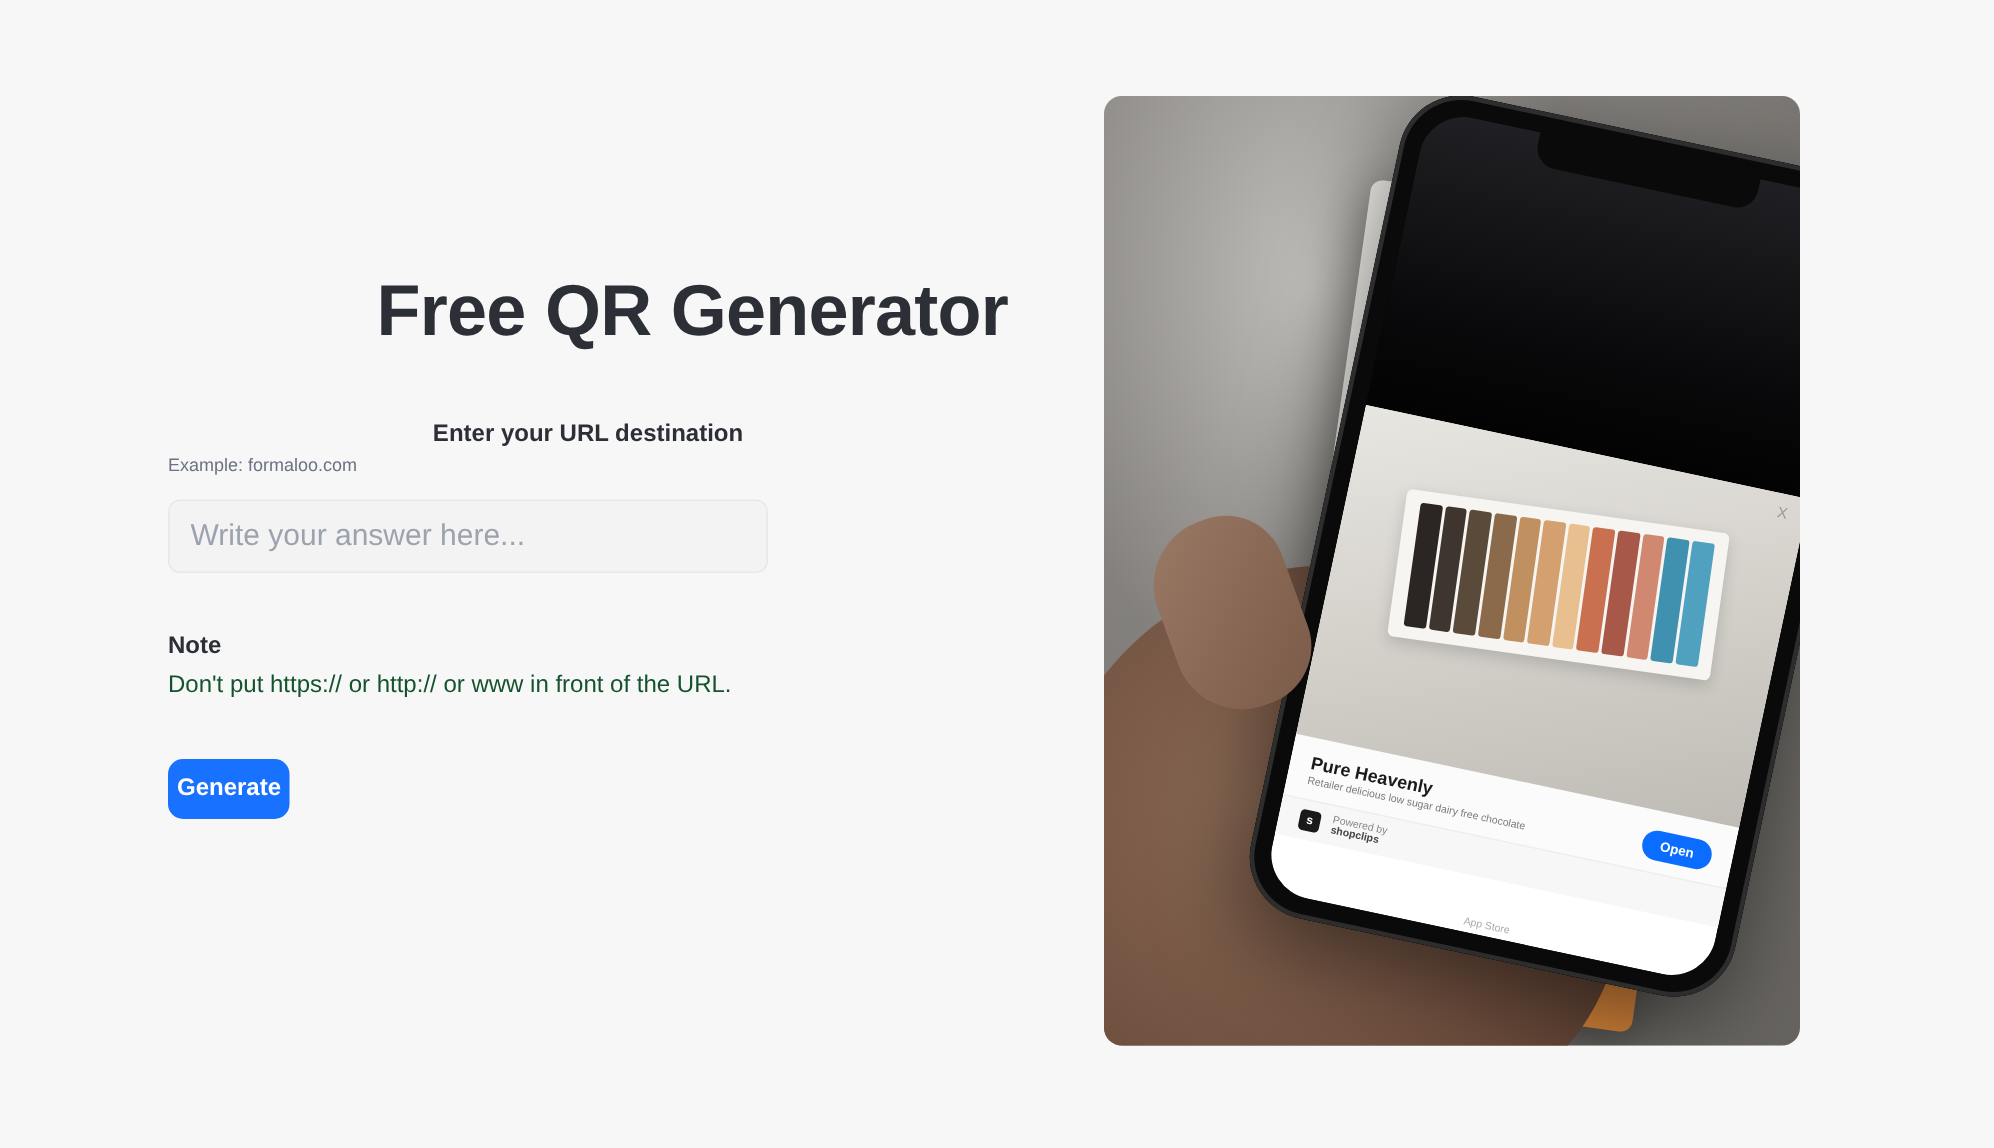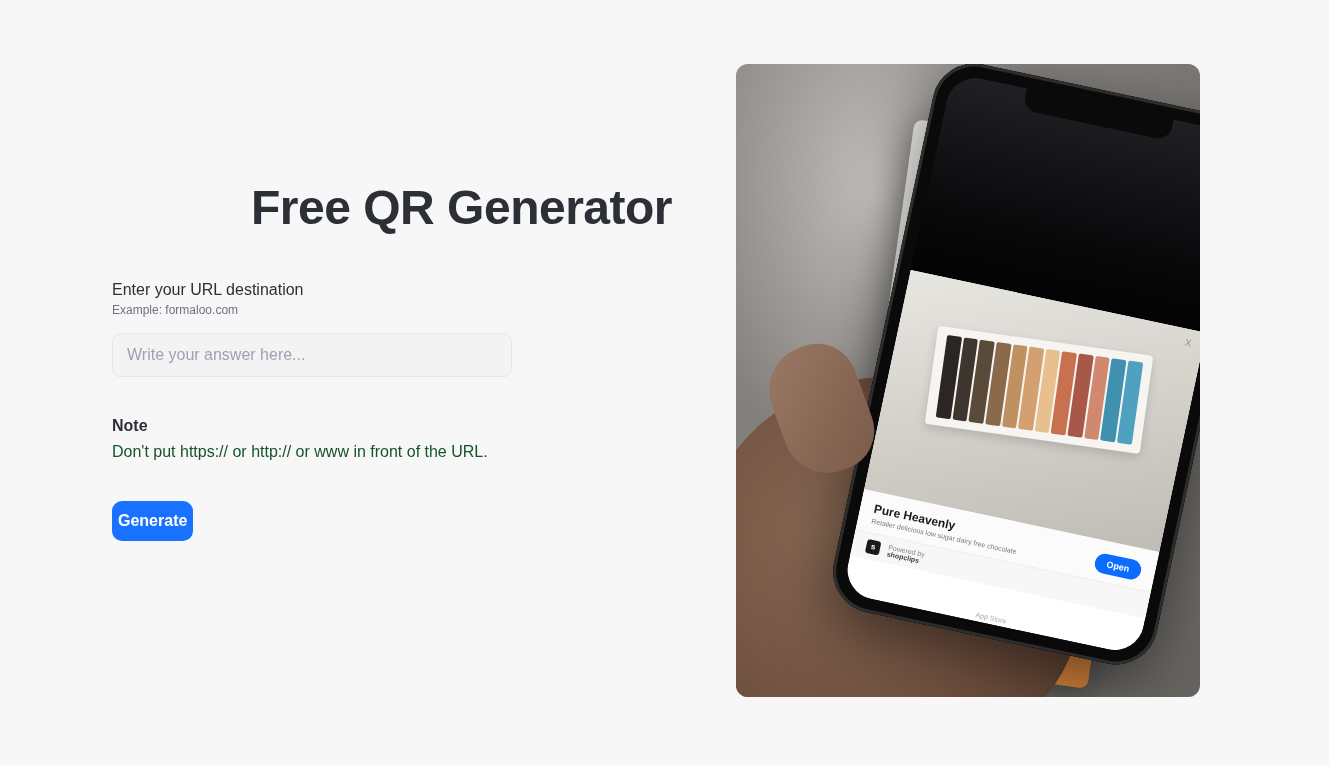--- a/index.html
+++ b/index.html
@@ -38,36 +38,37 @@
       font-size: 48px;
       font-weight: 700;
       color: #2c2f36;
       margin-bottom: 46px;
       letter-spacing: -0.5px;
       text-align: right;
     }
 
     .field-label {
       font-size: 16px;
-      font-weight: 400;
+      font-weight: 700;
       color: #2c2f36;
       margin-bottom: 4px;
+      text-align: center;
     }
 
     .field-example {
       font-size: 12px;
       color: #6b7280;
       margin-bottom: 16px;
     }
 
     .url-input {
       width: 400px;
       max-width: 100%;
       padding: 12px 14px;
-      font-size: 16px;
+      font-size: 20px;
       color: #2c2f36;
       background-color: #f3f3f4;
       border: 1px solid #e5e7eb;
       border-radius: 8px;
       outline: none;
       font-family: inherit;
     }
 
     .url-input::placeholder {
       color: #9ca3af;

